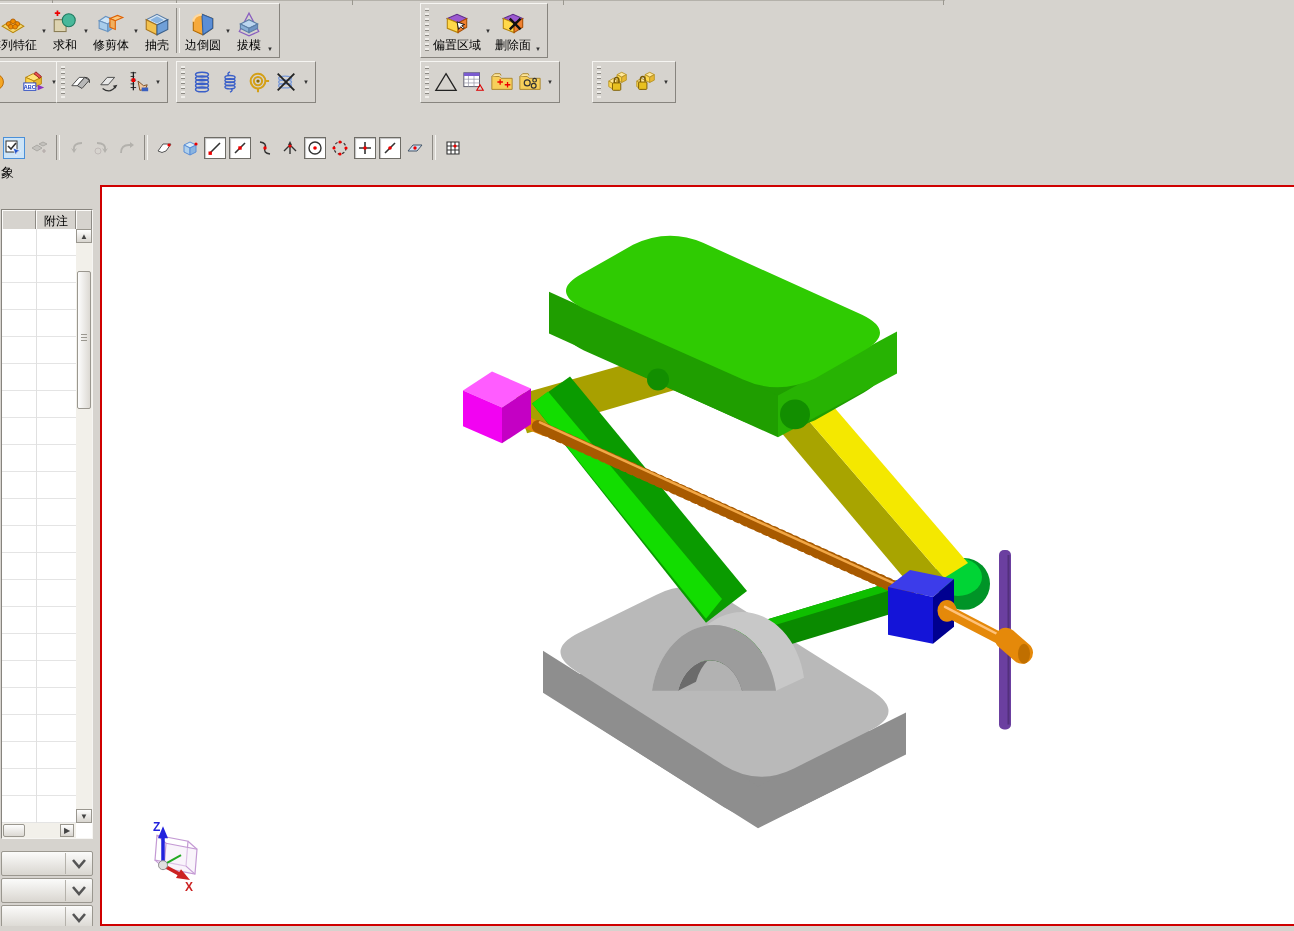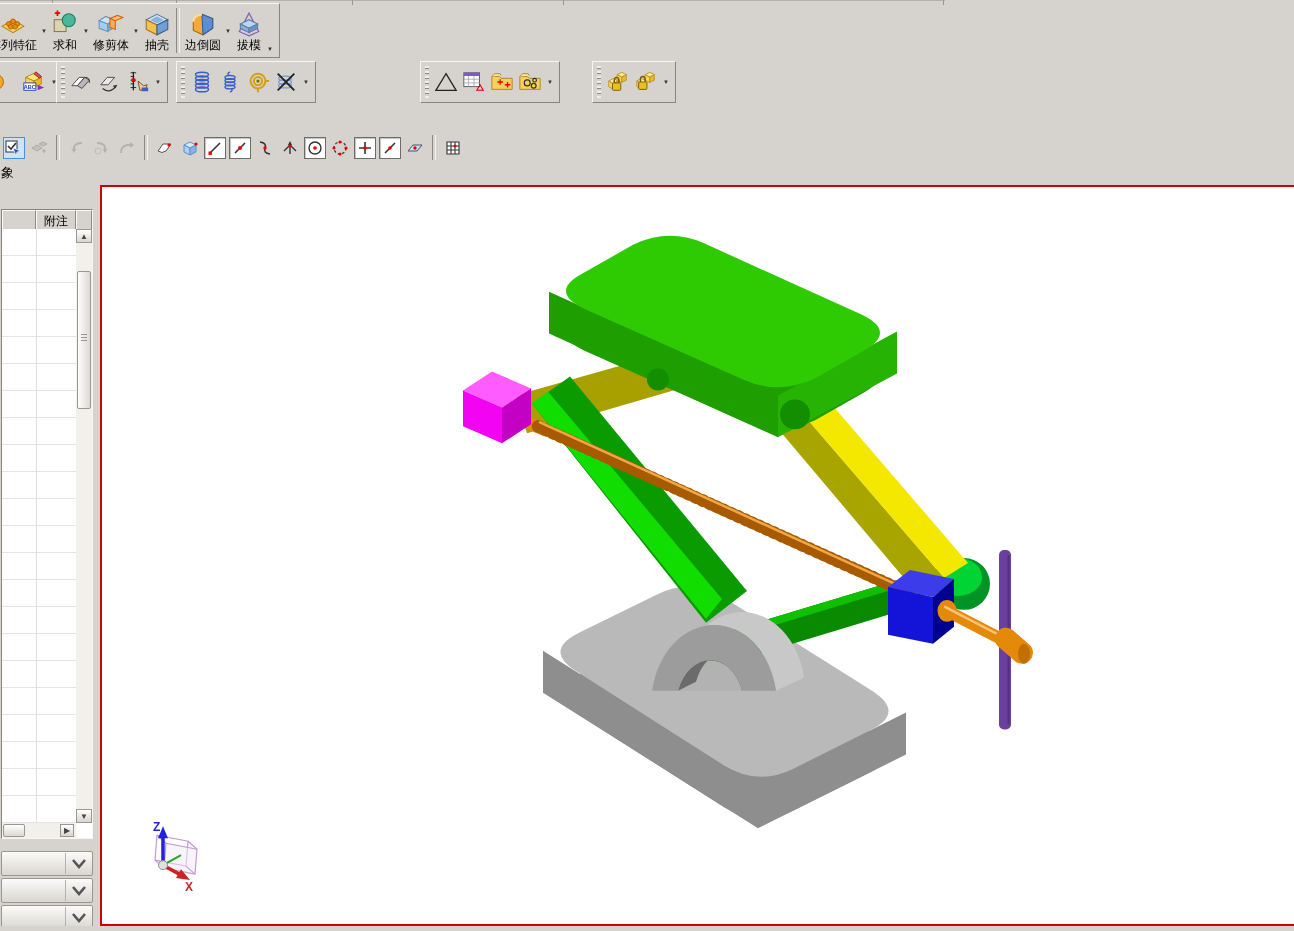--- a/index.html
+++ b/index.html
@@ -130,20 +130,43 @@
         <svg width="28" height="28" viewBox="0 0 26 26">
           <path d="M4 20l9-17 9 17-9 4z" fill="none" stroke="#8a5fc0" stroke-width="1.2"></path>
           <path d="M5 13l8-4 8 4-8 4z" fill="#bcd6f0" stroke="#5b7ea6"></path>
           <path d="M5 13v4l8 4v-4z" fill="#8ab0d8" stroke="#5b7ea6"></path>
           <path d="M21 13v4l-8 4v-4z" fill="#6f94c4" stroke="#5b7ea6"></path>
         </svg>
         <span class="tb-label">拔模</span>
       </div>
       <div class="tb-drop low">▼</div>
     </div>
+    <div class="tb-panel" style="left: 420px;">
+      <div class="tb-grip"></div>
+      <div class="tb-big">
+        <svg width="28" height="28" viewBox="0 0 26 26">
+          <path d="M4 8l9-4 9 4-8 4z" fill="#9b59d0" stroke="#5e2d8a"></path>
+          <path d="M4 8l10 4v9l-10-4z" fill="#ffd84a" stroke="#b8860b"></path>
+          <path d="M14 12l8-4v8l-8 5z" fill="#f08030" stroke="#a84e00"></path>
+          <path d="M13 11l1.5 7 2-2.5 2 2 1-1-2-2 2.5-1z" fill="#fff" stroke="#000" stroke-width=".8"></path>
+        </svg>
+        <span class="tb-label">偏置区域</span>
+      </div>
+      <div class="tb-drop">▼</div>
+      <div class="tb-big">
+        <svg width="28" height="28" viewBox="0 0 26 26">
+          <path d="M4 8l9-4 9 4-8 4z" fill="#9b59d0" stroke="#5e2d8a"></path>
+          <path d="M4 8l10 4v9l-10-4z" fill="#ffd84a" stroke="#b8860b"></path>
+          <path d="M14 12l8-4v8l-8 5z" fill="#f08030" stroke="#a84e00"></path>
+          <path d="M10 8l10 10M20 8L10 18" stroke="#111" stroke-width="2.2"></path>
+        </svg>
+        <span class="tb-label">删除面</span>
+      </div>
+      <div class="tb-drop low">▼</div>
+    </div>
   </div>
 <div class="tb-row" id="row2">
     <div class="tb-panel" style="left: -12px;">
       <div class="tb-sm">
         <svg width="22" height="22" viewBox="0 0 26 26">
           <circle cx="1" cy="13" r="9" fill="#f5a623" stroke="#b06000"></circle>
         </svg>
       </div>
       <div class="tb-sm">
         <svg width="24" height="24" viewBox="0 0 26 26">

